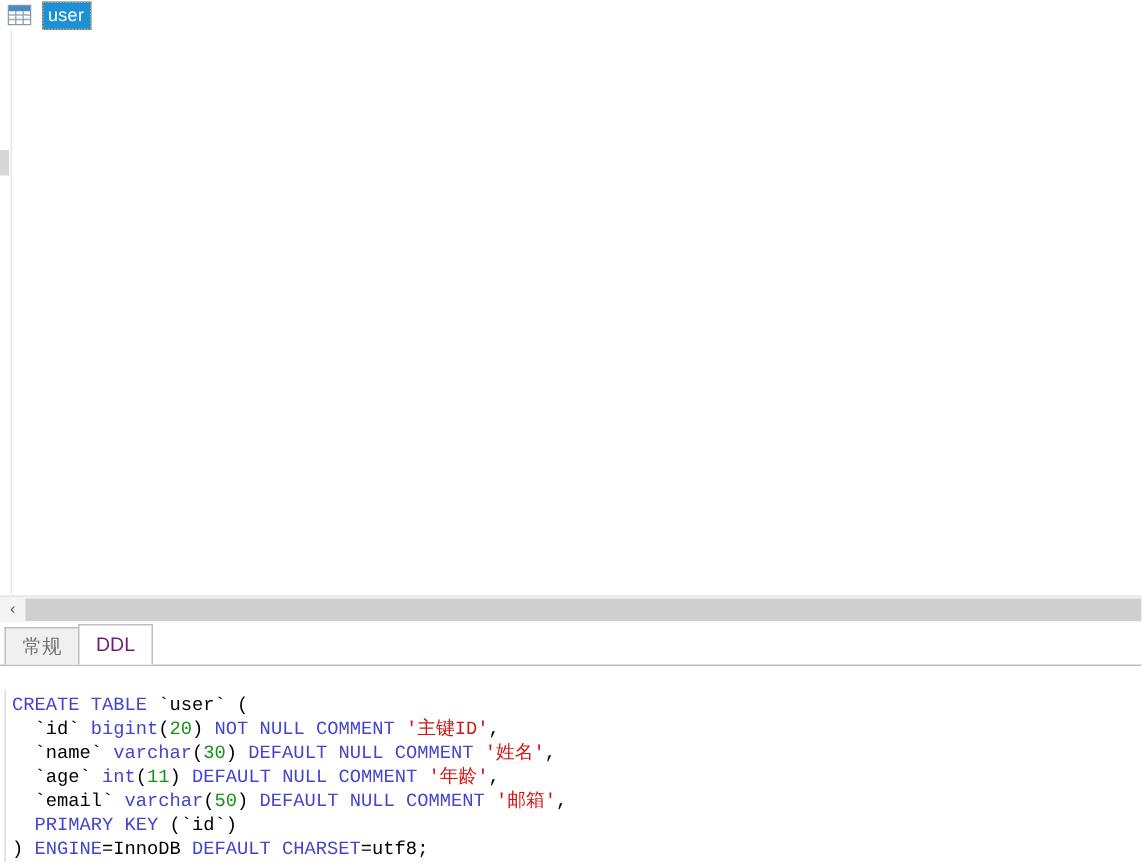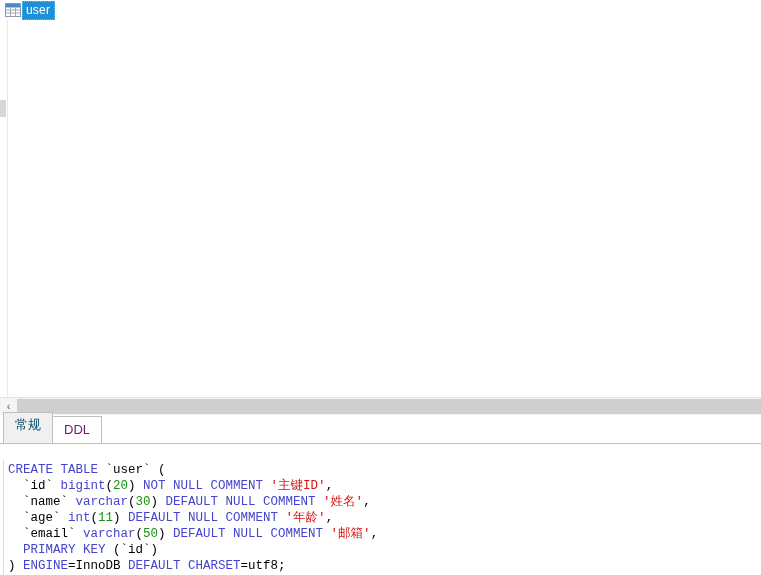--- a/index.html
+++ b/index.html
@@ -24,21 +24,21 @@
     width: 761px;
     height: 20px;
     background: #ffffff;
   }
   .doc-tab {
     position: absolute;
     left: 5px; top: 1px;
     height: 18px;
     display: flex;
     align-items: center;
-    gap: 1px;
+    gap: 7px;
   }
   .table-icon {
     width: 16px;
     height: 14px;
     display: block;
   }
   .doc-tab-label {
     display: inline-block;
     background: #1e90d8;
     color: #ffffff;
@@ -108,26 +108,26 @@
     width: 761px;
     height: 29px;
     background: #ffffff;
     border-bottom: 1px solid #bfbfbf;
     display: flex;
     align-items: flex-end;
     padding-left: 3px;
     box-sizing: border-box;
   }
   .tab {
-    height: 31px;
+    height: 25px;
     line-height: 24px;
     padding: 0 11px;
     font-family: "Liberation Sans", sans-serif;
     font-size: 13px;
-    color: #0c4a6e;
+    color: #737373;
     border: 1px solid #bfbfbf;
     border-bottom: none;
     margin-right: -1px;
     box-sizing: border-box;
     background: #f0f0f0;
     position: relative;
   }
   .tab.active {
     background: #ffffff;
     color: #701a75;

